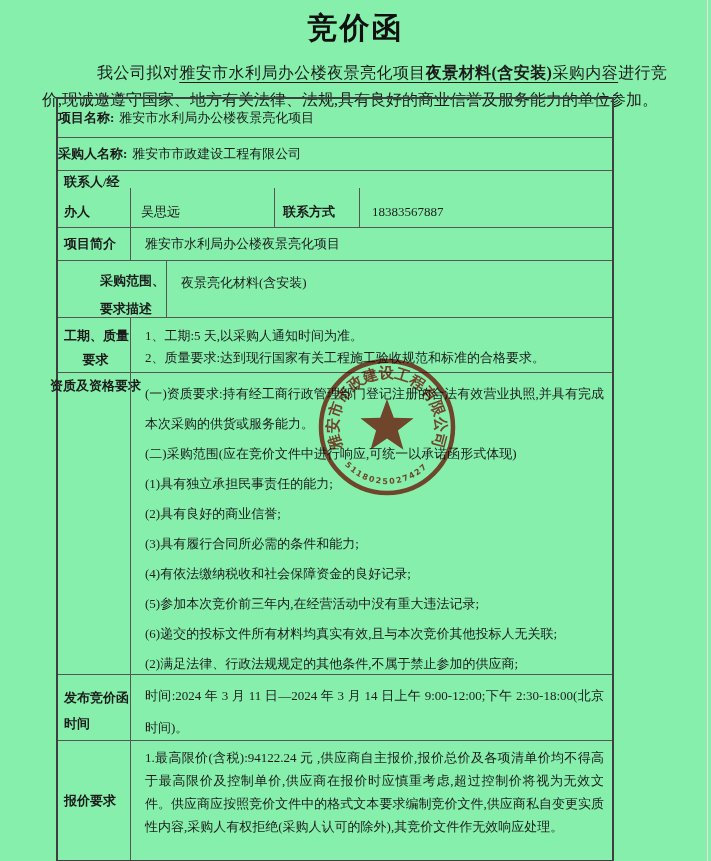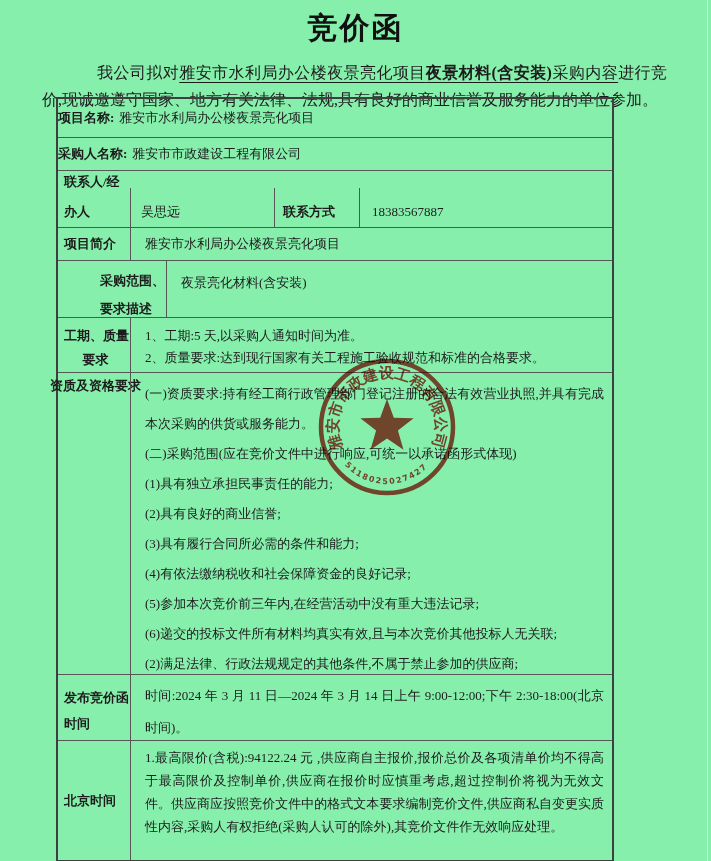--- a/index.html
+++ b/index.html
@@ -172,21 +172,21 @@
     <div class="row r8">
       <div class="cell label-cell">
         <div class="label-line">发布竞价函</div>
         <div class="label-line">时间</div>
       </div>
       <div class="cell content-cell">时间:2024 年 3 月 11 日—2024 年 3 月 14 日上午 9:00-12:00;下午 2:30-18:00(北京时间)。</div>
     </div>
 
     <div class="row r9">
       <div class="cell label-cell">
-        <div class="label-line">北京时间</div>
+        <div class="label-line">报价要求</div>
       </div>
       <div class="cell content-cell">1.最高限价(含税):94122.24 元 ,供应商自主报价,报价总价及各项清单价均不得高于最高限价及控制单价,供应商在报价时应慎重考虑,超过控制价将视为无效文件。供应商应按照竞价文件中的格式文本要求编制竞价文件,供应商私自变更实质性内容,采购人有权拒绝(采购人认可的除外),其竞价文件作无效响应处理。</div>
     </div>
 
   </div>
 
   <svg class="seal" viewBox="0 0 150 150" xmlns="http://www.w3.org/2000/svg" xmlns:xlink="http://www.w3.org/1999/xlink">
     <defs>
       <path id="sealRingPath" d="M 30.6,95.7 A 49,49 0 1 1 119.4,95.7" fill="none"></path>
       <path id="sealNumPath" d="M 31.3,111.6 A 57,57 0 0 0 118.7,111.6" fill="none"></path>

